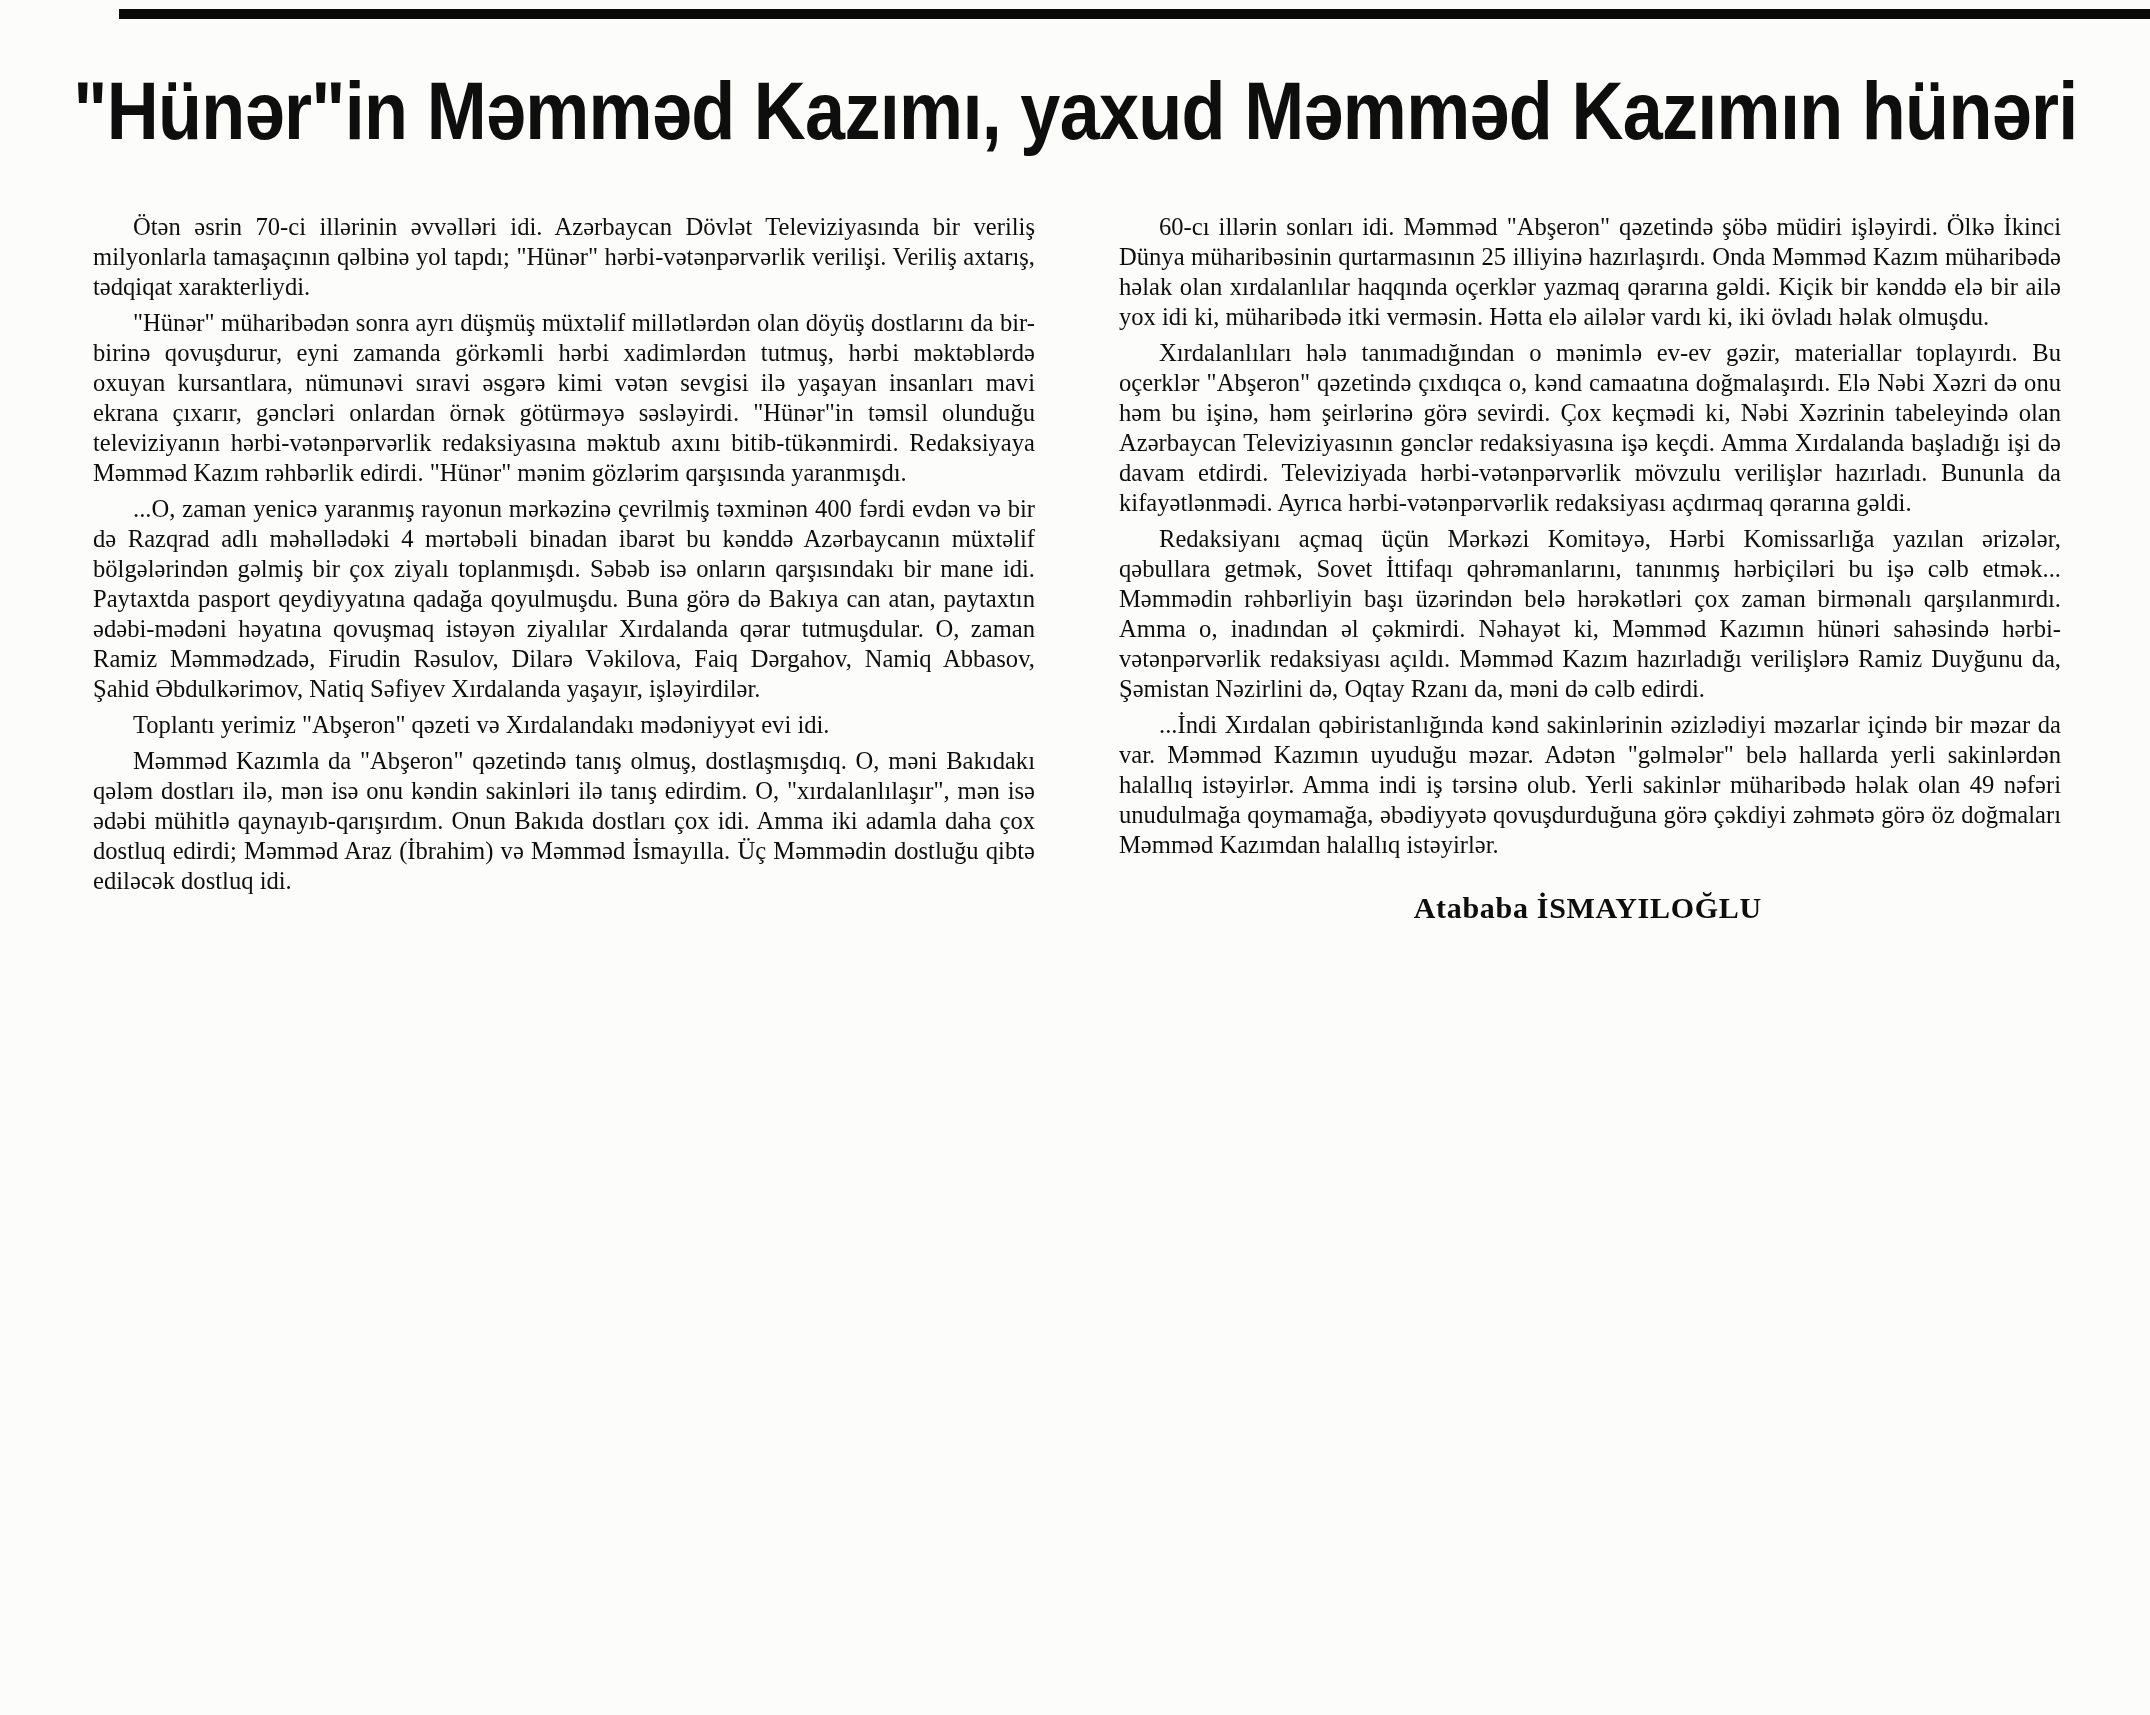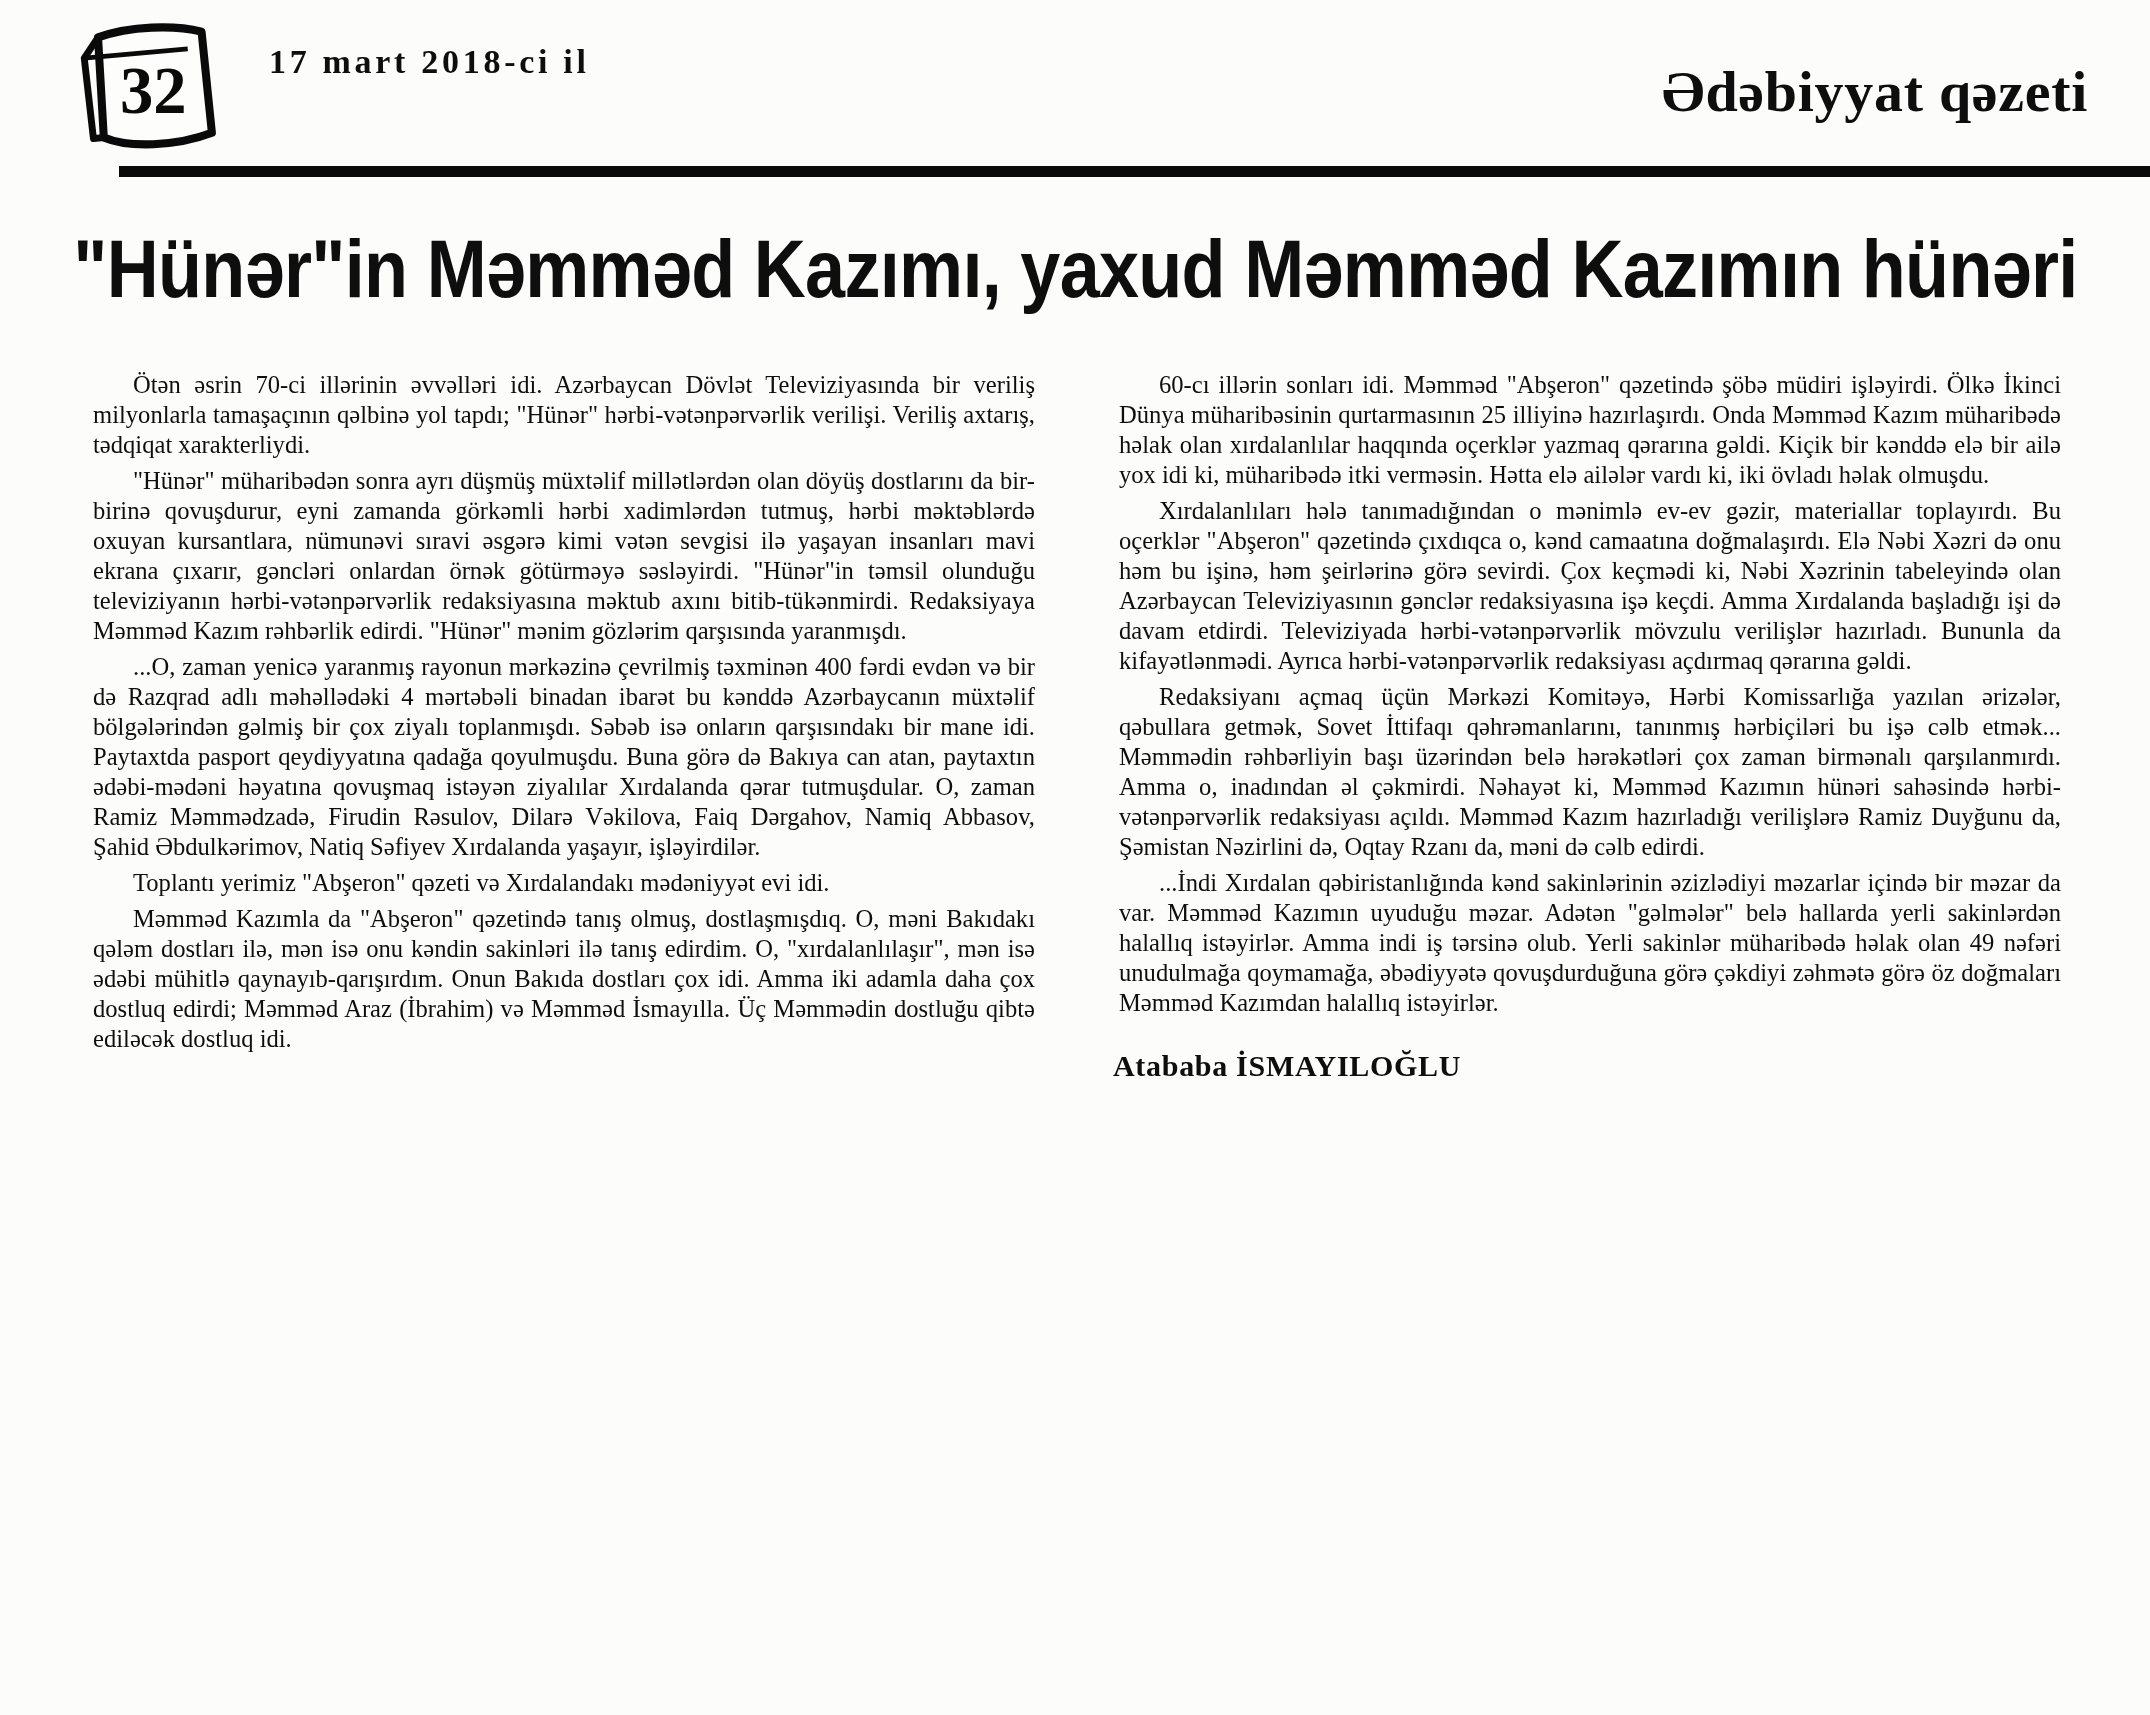--- a/index.html
+++ b/index.html
@@ -63,48 +63,33 @@
     flex: 1;
     font-size: 24.6px;
     line-height: 1.22;
     text-align: justify;
   }
   .col p.para {
     margin: 6px;
     text-indent: 40px;
   }
   .byline {
-    text-align: left;
+    text-align: center;
     font-weight: bold;
     font-size: 30px;
     letter-spacing: 0.7px;
     margin-top: 30px;
     padding-right: 4.5px;
   }
 </style>
 </head>
 <body>
 
 <div class="page">
 
-  <div class="header">
-
-    <div class="book-icon">
-      <svg viewBox="0 0 130 120" width="153" height="138" xmlns="http://www.w3.org/2000/svg">
-        <path d="M22,16 C50,6 88,5 112,11 L121,99 C90,111 48,112 27,103 Z" fill="#fdfdfb" stroke="#0a0a0a" stroke-width="7" stroke-linejoin="round"></path>
-        <path d="M22,16 L10,34 L18,104 L27,103" fill="none" stroke="#0a0a0a" stroke-width="6" stroke-linejoin="round"></path>
-        <path d="M10,34 L100,26" fill="none" stroke="#0a0a0a" stroke-width="4"></path>
-        <text x="70" y="82" text-anchor="middle" font-family="Liberation Serif, serif" font-weight="bold" font-size="58" fill="#0a0a0a">32</text>
-      </svg>
-    </div>
-
-    <div class="date">17 mart 2018-ci il</div>
-
-    <div class="masthead">Ədəbiyyat qəzeti</div>
-  </div>
 
   <div class="rule"></div>
 
   <h1 class="headline">"Hünər"in Məmməd Kazımı, yaxud Məmməd Kazımın hünəri</h1>
 
   <div class="columns">
     <div class="col">
         <p class="para">Ötən əsrin 70-ci illərinin əvvəlləri idi. Azərbaycan Dövlət Televiziyasında bir veriliş milyonlarla tamaşaçının qəlbinə yol tapdı; "Hünər" hərbi-vətənpərvərlik verilişi. Veriliş axtarış, tədqiqat xarakterliydi.</p>
         <p class="para">"Hünər" müharibədən sonra ayrı düşmüş müxtəlif millətlərdən olan döyüş dostlarını da bir-birinə qovuşdurur, eyni zamanda görkəmli hərbi xadimlərdən tutmuş, hərbi məktəblərdə oxuyan kursantlara, nümunəvi sıravi əsgərə kimi vətən sevgisi ilə yaşayan insanları mavi ekrana çıxarır, gəncləri onlardan örnək götürməyə səsləyirdi. "Hünər"in təmsil olunduğu televiziyanın hərbi-vətənpərvərlik redaksiyasına məktub axını bitib-tükənmirdi. Redaksiyaya Məmməd Kazım rəhbərlik edirdi. "Hünər" mənim gözlərim qarşısında yaranmışdı.</p>
         <p class="para">...O, zaman yenicə yaranmış rayonun mərkəzinə çevrilmiş təxminən 400 fərdi evdən və bir də Razqrad adlı məhəllədəki 4 mərtəbəli binadan ibarət bu kənddə Azərbaycanın müxtəlif bölgələrindən gəlmiş bir çox ziyalı toplanmışdı. Səbəb isə onların qarşısındakı bir mane idi. Paytaxtda pasport qeydiyyatına qadağa qoyulmuşdu. Buna görə də Bakıya can atan, paytaxtın ədəbi-mədəni həyatına qovuşmaq istəyən ziyalılar Xırdalanda qərar tutmuşdular. O, zaman Ramiz Məmmədzadə, Firudin Rəsulov, Dilarə Vəkilova, Faiq Dərgahov, Namiq Abbasov, Şahid Əbdulkərimov, Natiq Səfiyev Xırdalanda yaşayır, işləyirdilər.</p>

